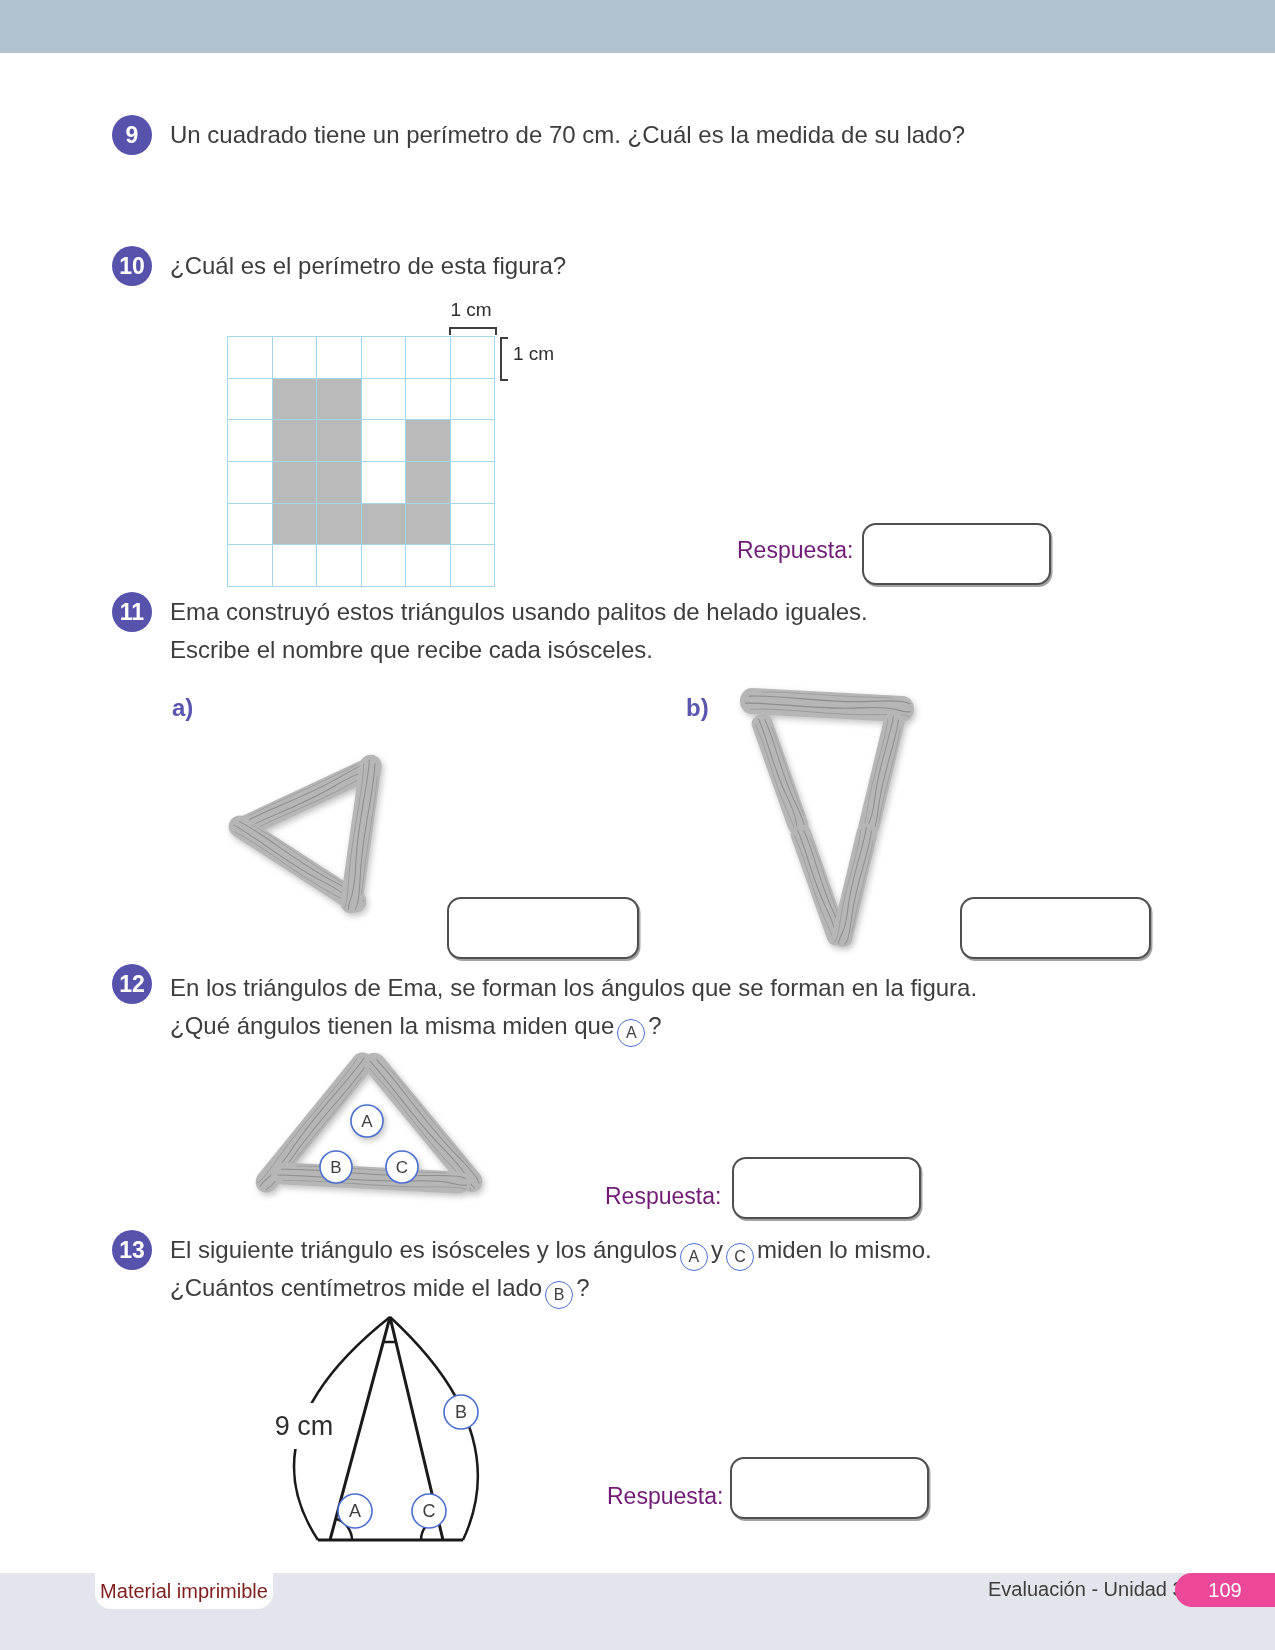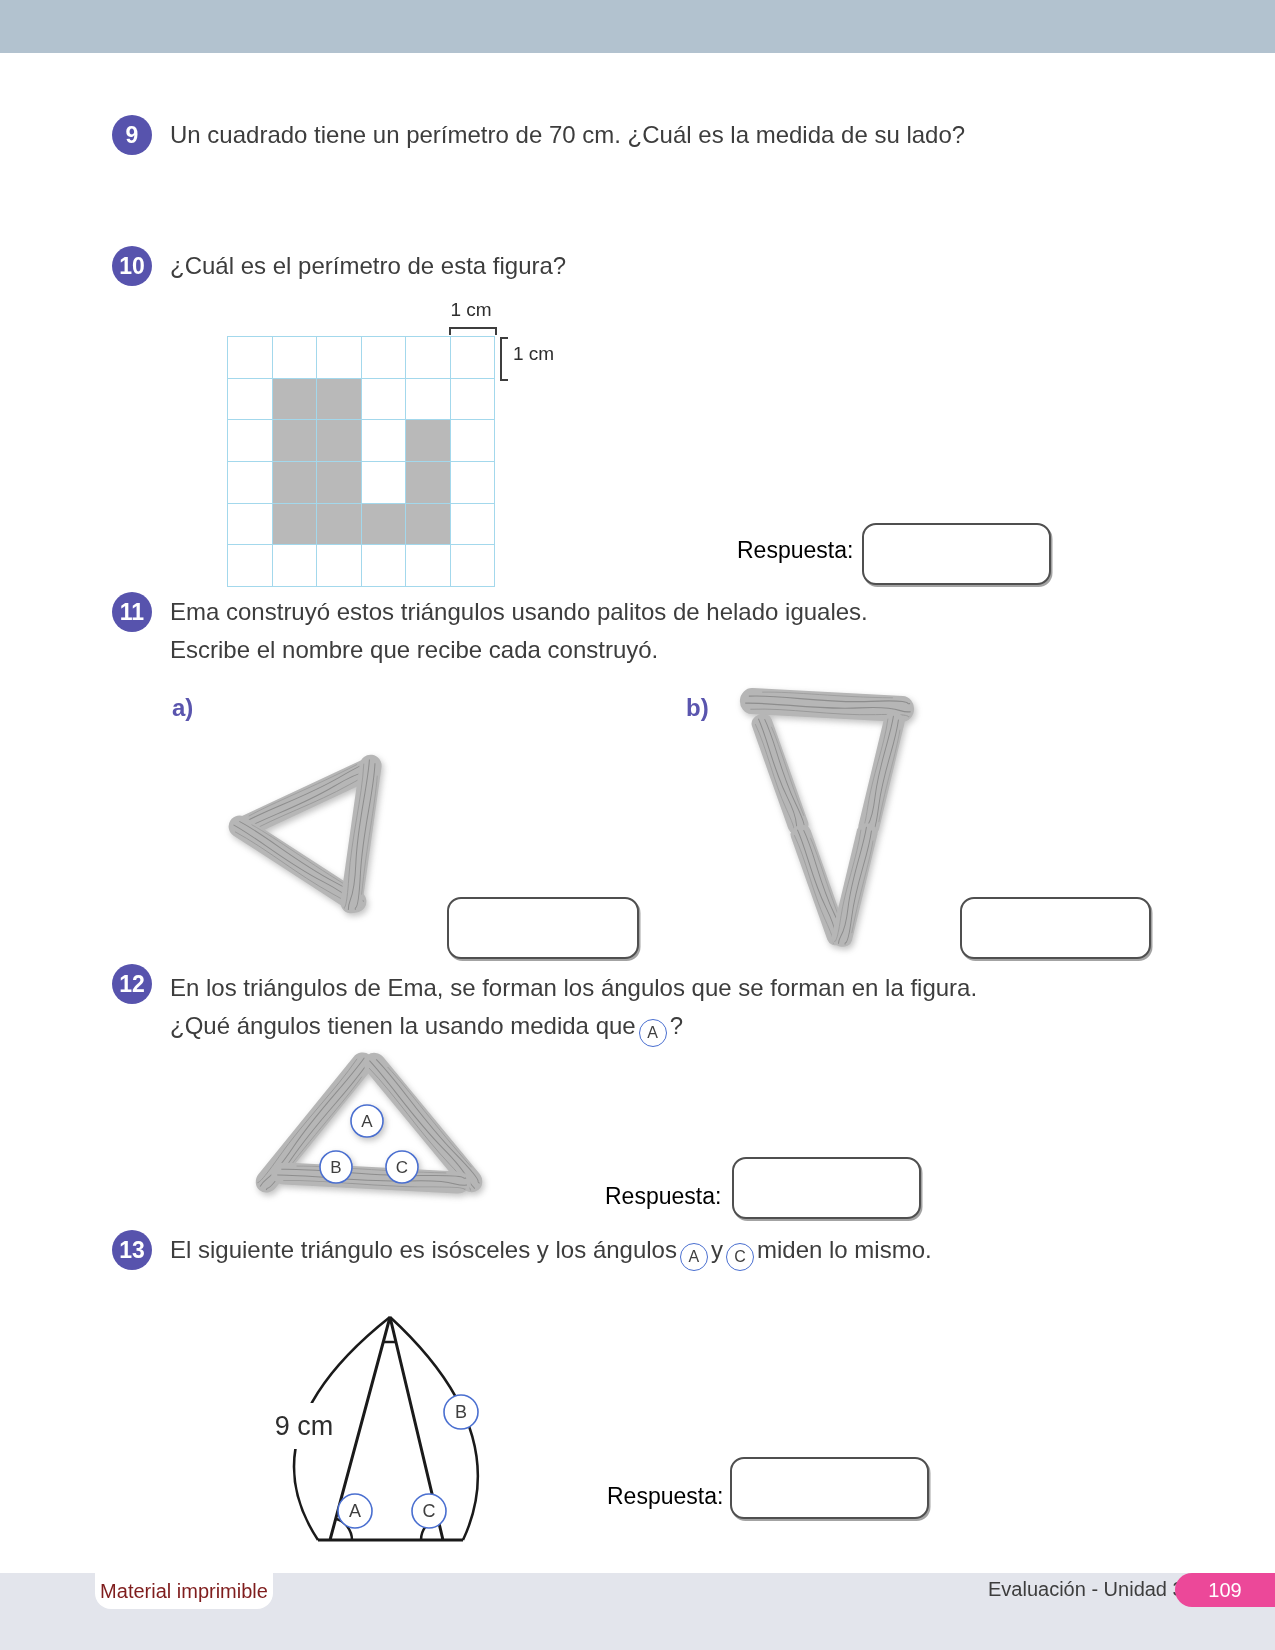--- a/index.html
+++ b/index.html
@@ -5,21 +5,21 @@
   html,body{margin:0;padding:0;background:#fff;}
   body{font-family:"Liberation Sans",sans-serif;color:#3d3d3d;}
   .page{position:relative;width:1275px;height:1650px;overflow:hidden;background:#fff;}
   .topbar{position:absolute;left:0;top:0;width:1275px;height:53px;background:#b2c2cf;}
   .qbadge{position:absolute;width:40px;height:40px;border-radius:50%;background:#5753ad;color:#fff;
           display:flex;align-items:center;justify-content:center;font-size:23px;font-weight:bold;}
   .qline{position:absolute;font-size:24px;color:#3d3d3d;white-space:nowrap;}
   .sublabel{position:absolute;font-size:24px;font-weight:bold;color:#5a55ae;}
   .answer-box{position:absolute;background:#fff;border:2.5px solid #4f4f4f;border-radius:14px;
               box-shadow:1.5px 2px 0 rgba(50,50,50,0.45);}
-  .resp-label{position:absolute;font-size:23px;color:#000000;}
+  .resp-label{position:absolute;font-size:23px;color:#701a75;}
   
   .grid-fig{position:absolute;left:227px;top:336px;display:grid;
             grid-template-columns:repeat(6,44.5px);grid-template-rows:repeat(6,41.7px);
             border-top:1.5px solid #a3d8ec;border-left:1.5px solid #a3d8ec;}
   .gcell{box-sizing:border-box;border-right:1.5px solid #a3d8ec;border-bottom:1.5px solid #a3d8ec;background:#fff;}
   .gcell.shaded{background:#b9b9b9;}
   .bracket-top{position:absolute;left:449px;top:327px;width:44px;height:6px;
                border-top:2px solid #3d3d3d;border-left:2px solid #3d3d3d;border-right:2px solid #3d3d3d;}
   .bracket-side{position:absolute;left:500px;top:337px;width:6px;height:40px;
                 border-left:2px solid #3d3d3d;border-top:2px solid #3d3d3d;border-bottom:2px solid #3d3d3d;}
@@ -95,21 +95,21 @@
       <div class="gcell"></div>
     </div>
   <div class="bracket-side"></div>
   <div class="cm-side">1 cm</div>
 
   <div class="resp-label" style="left:737px;top:537px;">Respuesta:</div>
   <div class="answer-box" style="left:862px;top:523px;width:185px;height:58px;"></div>
 
   <div class="qbadge" style="left:112px;top:592px;">11</div>
   <div class="qline" style="left:170px;top:598px;">Ema construyó estos triángulos usando palitos de helado iguales.</div>
-  <div class="qline" style="left:170px;top:636px;">Escribe el nombre que recibe cada construyó.</div>
+  <div class="qline" style="left:170px;top:636px;">Escribe el nombre que recibe cada isósceles.</div>
 
   <div class="sublabel" style="left:172px;top:694px;">a)</div>
   <div class="sublabel" style="left:686px;top:694px;">b)</div>
 
   <svg class="stick-svg" style="left:215px;top:728px;" width="220" height="190" viewBox="0 0 220 190">
     <defs>
       <g id="stick">
         <rect x="-80" y="-11" width="160" height="22" rx="11" fill="#b6b6b6"></rect>
         <path d="M-72,-4 C-40,-7 -5,-1 40,-5 S70,-3 76,-5" stroke="#8d8d8d" fill="none" stroke-width="1"></path>
         <path d="M-75,2 C-45,0 -10,5 30,1 S65,4 77,2" stroke="#8d8d8d" fill="none" stroke-width="1"></path>
@@ -143,21 +143,21 @@
         <use href="#stick" transform="translate(148.5,91) rotate(103.5) scale(0.79,0.95)"></use>
       </g>
     <g>
         <use href="#stick" transform="translate(121.5,202) rotate(103.5) scale(0.79,0.95)"></use>
       </g>
   </svg>
   <div class="answer-box" style="left:960px;top:897px;width:187px;height:58px;"></div>
 
   <div class="qbadge" style="left:112px;top:964px;text-align:right;">12</div>
   <div class="qline" style="left:170px;top:974px;">En los triángulos de Ema, se forman los ángulos que se forman en la figura.</div>
-  <div class="qline" style="left:170px;top:1012px;"><span>¿Qué ángulos tienen la usando medida que</span><span class="circ">A</span><span>?</span></div>
+  <div class="qline" style="left:170px;top:1012px;"><span>¿Qué ángulos tienen la misma miden que</span><span class="circ">A</span><span>?</span></div>
 
   <svg class="stick-svg" style="left:243px;top:1041px;" width="250" height="160" viewBox="0 0 250 160">
     <g>
         <use href="#stick" transform="translate(71.5,81.5) rotate(129) scale(1.09,1)"></use>
       </g>
     <g>
         <use href="#stick" transform="translate(180,81.5) rotate(50.5) scale(1.09,1)"></use>
       </g>
     <g>
         <use href="#stick" transform="translate(128,137) rotate(3) scale(1.25,1)"></use>
@@ -174,20 +174,21 @@
       <circle cx="159" cy="126" r="16" fill="#fff" stroke="#4a6fd0" stroke-width="1.6"></circle>
       <text x="159" y="132" text-anchor="middle" font-size="17" fill="#3f3f3f">C</text>
     </g>
   </svg>
 
   <div class="resp-label" style="left:605px;top:1183px;">Respuesta:</div>
   <div class="answer-box" style="left:732px;top:1157px;width:185px;height:58px;"></div>
 
   <div class="qbadge" style="left:112px;top:1230px;">13</div>
   <div class="qline" style="left:170px;top:1236px;"><span>El siguiente triángulo es isósceles y los ángulos</span><span class="circ">A</span><span>y</span><span class="circ">C</span><span>miden lo mismo.</span></div>
+  <div class="qline" style="left:170px;top:1274px;"><span>¿Cuántos centímetros mide el lado</span><span class="circ">B</span><span>?</span></div>
 
   <svg class="fig-svg" style="left:240px;top:1283px;" width="260" height="275" viewBox="0 0 260 275">
     <path d="M150,34 Q6,148 78,257" fill="none" stroke="#1a1a1a" stroke-width="2.5"></path>
     <path d="M150,34 Q274,148 223,257" fill="none" stroke="#1a1a1a" stroke-width="2.5"></path>
     <path d="M150,34 L90,257 M150,34 L203,257 M78,257 L223,257" fill="none" stroke="#1a1a1a" stroke-width="3"></path>
     <path d="M143,59 L156,59" stroke="#1a1a1a" stroke-width="2.5"></path>
     <path d="M112,257 A22,22 0 0 0 95.7,235.8" fill="none" stroke="#1a1a1a" stroke-width="2.5"></path>
     <path d="M181,257 A22,22 0 0 1 198.1,235.6" fill="none" stroke="#1a1a1a" stroke-width="2.5"></path>
     <rect x="38" y="120" width="46" height="46" fill="#fff"></rect>
     <text x="64" y="152" text-anchor="middle" font-size="27" fill="#2e2e2e">9 cm</text>

